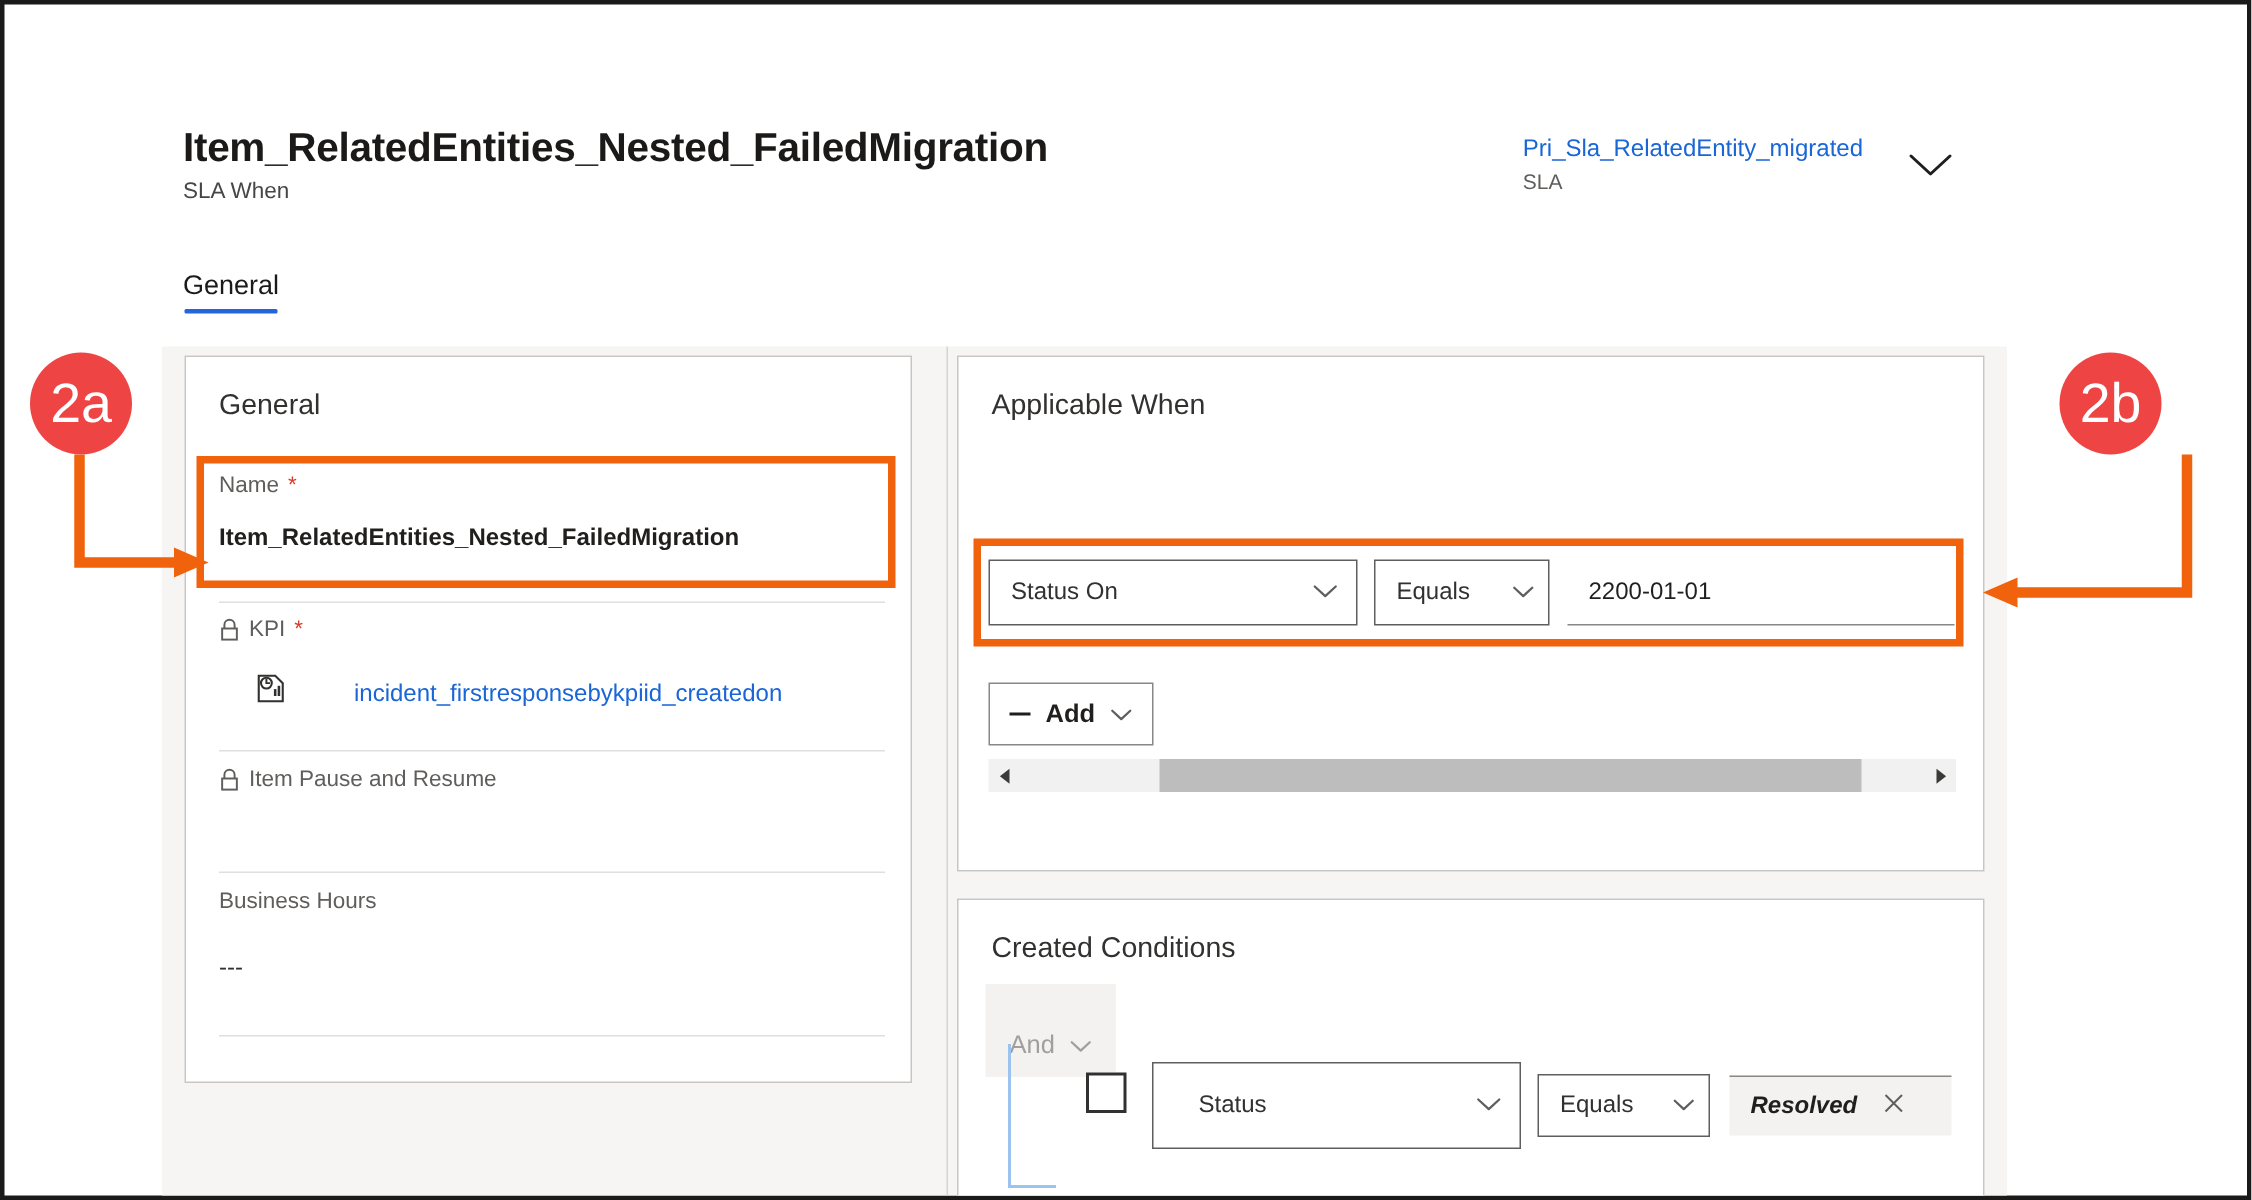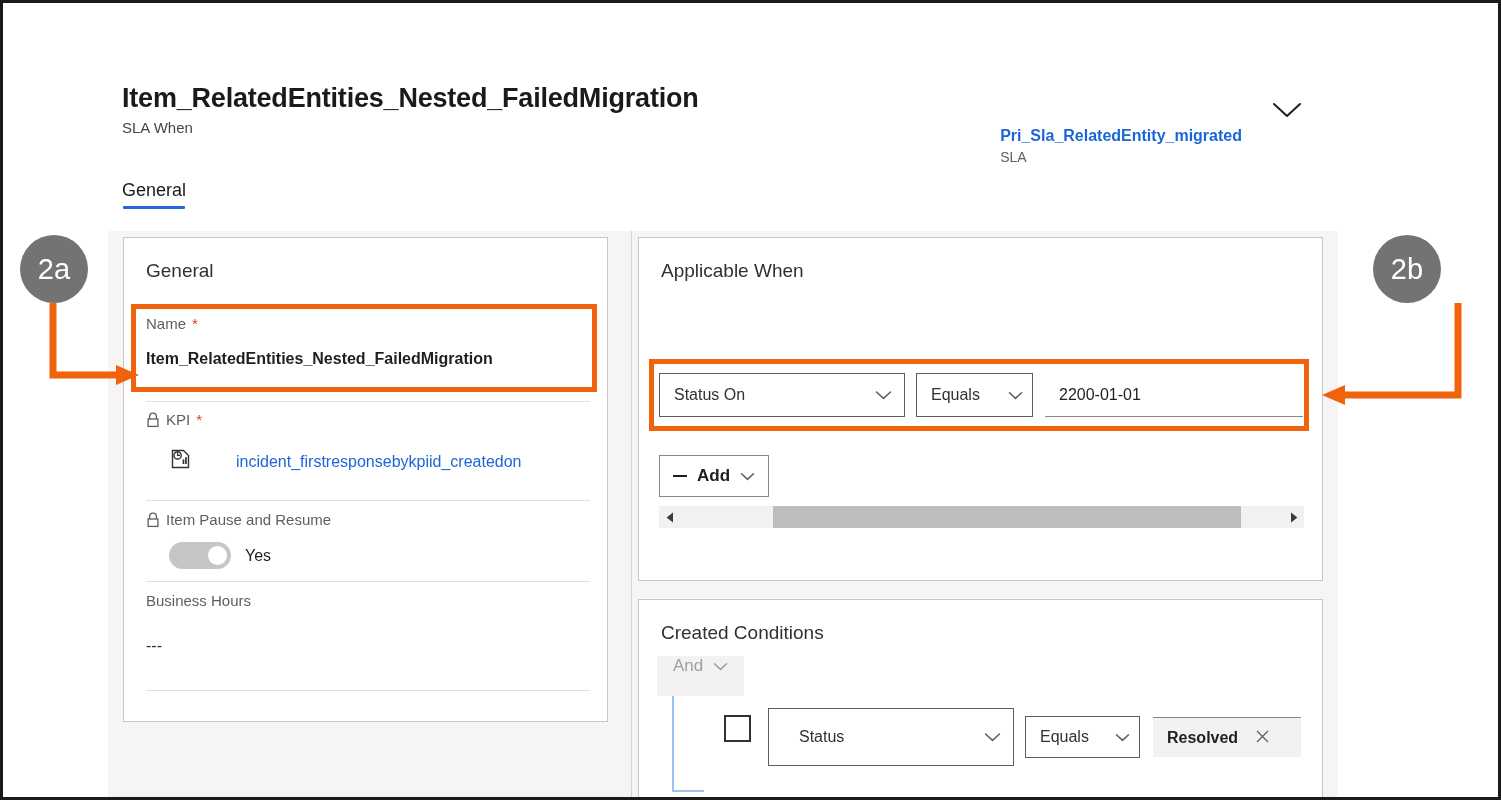--- a/index.html
+++ b/index.html
@@ -53,25 +53,24 @@
     top: 8px;
     display: flex;
     align-items: flex-start;
   }
   .rh-right-text {
     text-align: left;
   }
   .lookup-link {
     font-size: 16px;
     color: #1a66d6;
-    font-weight: 700;
+    font-weight: 400;
     line-height: 22px;
     white-space: nowrap;
     cursor: pointer;
-    margin-top: 36px;
   }
   .lookup-sub {
     font-size: 14px;
     color: #605e5c;
     line-height: 19px;
     margin-top: 1px;
   }
   .chev-big {
     margin-left: 30px;
     margin-top: 12px;
@@ -300,23 +299,23 @@
     background: #bdbdbd;
     cursor: grab;
   }
 
   
   .op-chip {
     position: absolute;
     background: #f3f2f1;
     height: 40px;
     display: flex;
-    align-items: flex-start;
+    align-items: flex-end;
     gap: 10px;
-    padding: 0 16px;
+    padding: 11px 16px;
     font-size: 17px;
     color: #a19f9d;
     cursor: pointer;
   }
   .tree-v {
     position: absolute;
     width: 2px;
     background: #9cc3f0;
   }
   .tree-h {
@@ -339,26 +338,26 @@
     position: absolute;
     border: 5px solid #f0630c;
     box-sizing: border-box;
     pointer-events: none;
   }
   .badge {
     position: absolute;
     width: 68px;
     height: 68px;
     border-radius: 50%;
-    background: #737373;
+    background: #ef4444;
     color: #ffffff;
     display: flex;
     align-items: center;
     justify-content: center;
-    font-size: 29px;
+    font-size: 37px;
     font-weight: 400;
   }
   .anno-svg {
     position: absolute;
     left: 0;
     top: 0;
     width: 1501px;
     height: 800px;
     pointer-events: none;
   }
@@ -438,26 +437,20 @@
       <div class="field" style="top:272px;">
         <div class="field-label">
           <span class="lock-icon">
             <svg width="14" height="16" viewBox="0 0 14 16">
               <path d="M3.6 7V4.6a3.4 3.4 0 0 1 6.8 0V7" fill="none" stroke="#605e5c" stroke-width="1.3"></path>
               <rect x="2.1" y="7" width="9.8" height="7.4" fill="none" stroke="#605e5c" stroke-width="1.3"></rect>
             </svg>
           </span>
           <span>Item Pause and Resume</span>
         </div>
-        <div class="toggle-row" style="margin-left:23px;">
-          <div class="toggle">
-            <div class="knob"></div>
-          </div>
-          <span class="toggle-label">Yes</span>
-        </div>
       </div>
 
       <div class="field-rule" style="top:343px;"></div>
 
       <div class="field" style="top:353px;">
         <div class="field-label">
           <span>Business Hours</span>
         </div>
         <div class="field-value plain" style="margin-top:24px;">---</div>
       </div>
@@ -548,21 +541,21 @@
 
         <div class="sel" style="width:115px; height:42px; margin-left:11px; padding-right:9px;">
           <span>Equals</span>
           <span class="chev" style="margin-left:8px;">
             <svg width="15" height="9" viewBox="0 0 15 9">
               <polyline points="1.5,1.8 7.5,7.4 13.5,1.8" fill="none" stroke="#605e5c" stroke-width="1.5" stroke-linecap="round" stroke-linejoin="round"></polyline>
             </svg>
           </span>
         </div>
 
-        <div class="pill" style="width:148px; margin-left:13px;">
+        <div class="pill" style="width:148px; margin-left:13px;font-style:italic;">
           <span>Resolved</span>
           <span>
             <svg width="13" height="13" viewBox="0 0 13 13">
               <line x1="1" y1="1" x2="12" y2="12" stroke="#605e5c" stroke-width="1.3"></line>
               <line x1="12" y1="1" x2="1" y2="12" stroke="#605e5c" stroke-width="1.3"></line>
             </svg>
           </span>
         </div>
       </div>
     </div>

